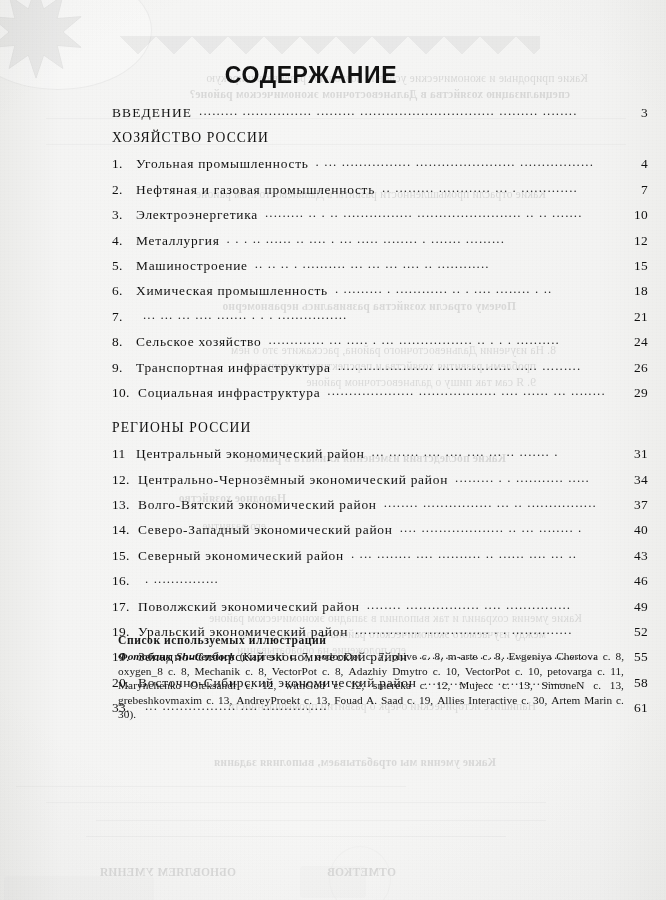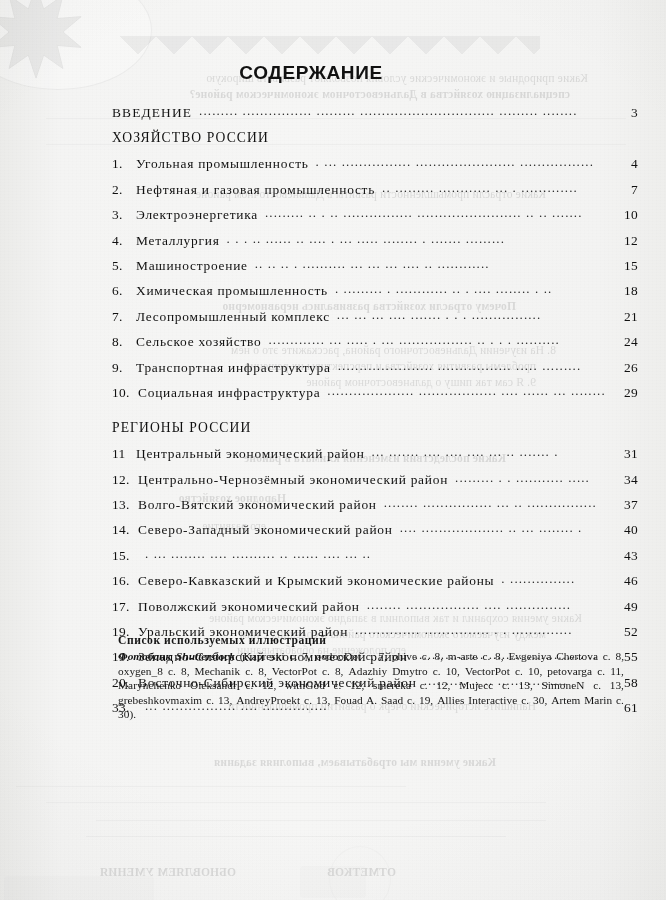--- a/index.html
+++ b/index.html
@@ -119,30 +119,30 @@
   }
 
   .toc-title {
     position: absolute;
     left: 8px;
     right: 0;
     top: 62px;
     text-align: center;
     font-family: "Liberation Sans", "DejaVu Sans", sans-serif;
     font-weight: bold;
-    font-size: 19px;
+    font-size: 23px;
     letter-spacing: .6px;
     color: #111;
     padding-right: 52px;
   }
 
   .toc {
     position: absolute;
     left: 112px;
-    right: 28px;
+    right: 18px;
     top: 106px;
   }
 
   .row {
     display: flex;
     align-items: baseline;
     font-size: 13.4px;
     line-height: 1;
     height: 25.4px;
     letter-spacing: .55px;
@@ -300,21 +300,20 @@
           <span class="pg">15</span>
         </div>
         <div class="row">
           <span class="num w-narrow">6.</span>
           <span class="label">Химическая промышленность</span>
           <span class="leaders">.  ......... .     ............ ..     . .... ........ .  ..</span>
           <span class="pg">18</span>
         </div>
         <div class="row">
           <span class="num w-narrow">7.</span>
-          <span class="label">Лесопромышленный комплекс</span>
           <span class="leaders">...  ... ...    .... ....... .  .    . ................</span>
           <span class="pg">21</span>
         </div>
         <div class="row">
           <span class="num w-narrow">8.</span>
           <span class="label">Сельское хозяйство</span>
           <span class="leaders">............. ... ..... . ... ................. .. .  . . ..........</span>
           <span class="pg">24</span>
         </div>
         <div class="row">
@@ -349,26 +348,26 @@
           <span class="pg">37</span>
         </div>
         <div class="row">
           <span class="num w-wide">14.</span>
           <span class="label">Северо-Западный экономический район</span>
           <span class="leaders">....  ...................     .. ...  ........ .</span>
           <span class="pg">40</span>
         </div>
         <div class="row">
           <span class="num w-wide">15.</span>
+          <span class="label">Северный экономический район</span>
           <span class="leaders">. ... ........   ....  ..........  ..    ...... .... ... ..</span>
           <span class="pg">43</span>
         </div>
         <div class="row">
           <span class="num w-wide">16.</span>
-          <span class="label">Северо-Кавказский и Крымский экономические районы</span>
           <span class="leaders">. ...............</span>
           <span class="pg">46</span>
         </div>
         <div class="row">
           <span class="num w-wide">17.</span>
           <span class="label">Поволжский экономический район</span>
           <span class="leaders">........ ................. .... ...............</span>
           <span class="pg">49</span>
         </div>
         <div class="row">

